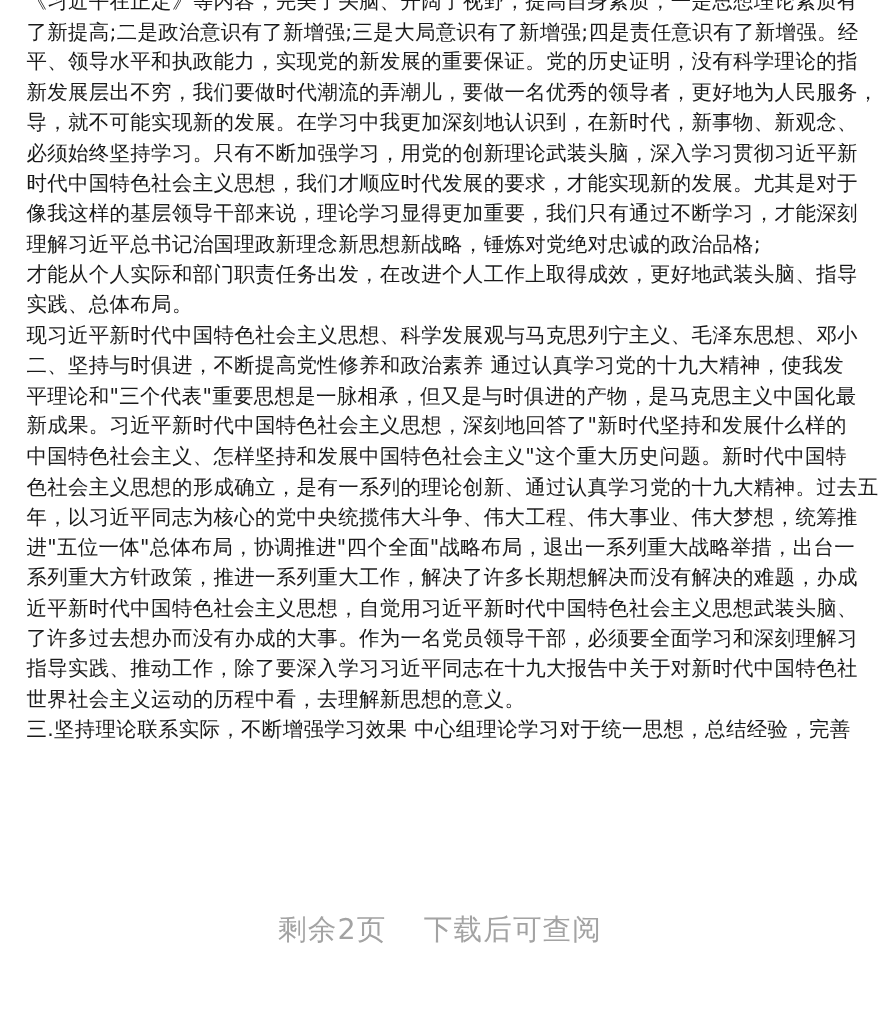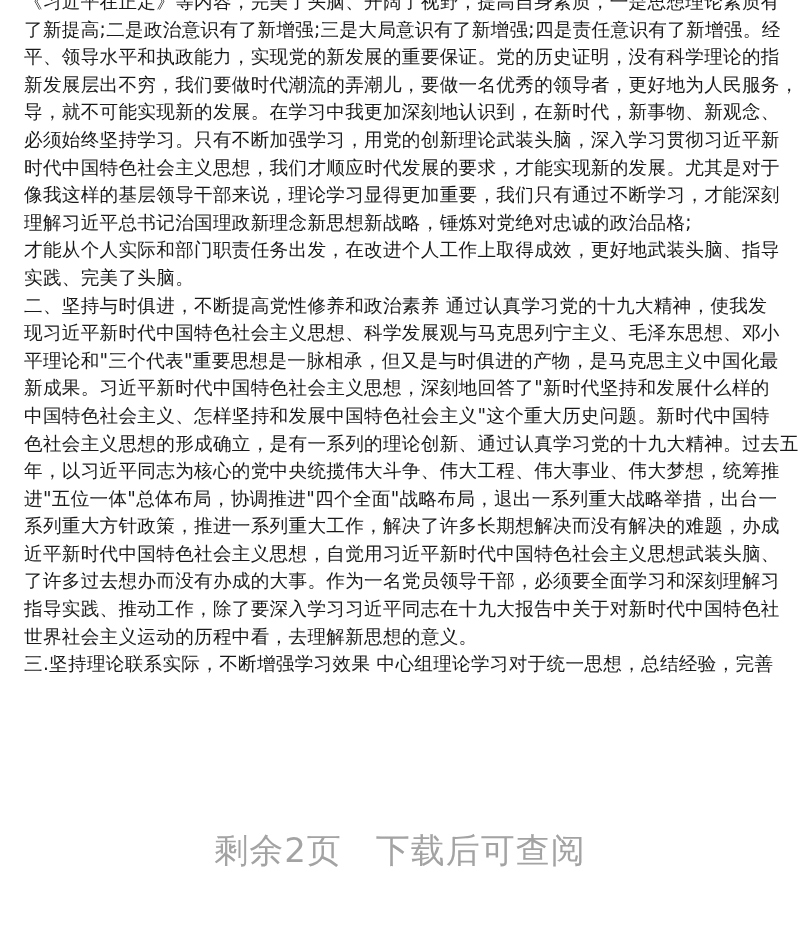--- a/index.html
+++ b/index.html
@@ -30,44 +30,44 @@
       overflow: visible;
       letter-spacing: 0.3px;
     }
     .footer {
       position: absolute;
       left: 0;
       top: 828px;
       width: 800px;
       text-align: center;
       font-family: "DejaVu Sans", "Liberation Sans", sans-serif;
-      font-size: 34px;
+      font-size: 26px;
       color: #a3a3a3;
       letter-spacing: 1px;
     }
     .footer span { display: inline-block; }
     .footer .gap { width: 34px; }
   </style>
 </head>
 <body>
 
 <div class="doc">
   <span class="line">《习近平在正定》等内容，完美了头脑、开阔了视野，提高自身素质，一是思想理论素质有</span>
   <span class="line">了新提高;二是政治意识有了新增强;三是大局意识有了新增强;四是责任意识有了新增强。经</span>
   <span class="line">平、领导水平和执政能力，实现党的新发展的重要保证。党的历史证明，没有科学理论的指</span>
   <span class="line">新发展层出不穷，我们要做时代潮流的弄潮儿，要做一名优秀的领导者，更好地为人民服务，</span>
   <span class="line">导，就不可能实现新的发展。在学习中我更加深刻地认识到，在新时代，新事物、新观念、</span>
   <span class="line">必须始终坚持学习。只有不断加强学习，用党的创新理论武装头脑，深入学习贯彻习近平新</span>
   <span class="line">时代中国特色社会主义思想，我们才顺应时代发展的要求，才能实现新的发展。尤其是对于</span>
   <span class="line">像我这样的基层领导干部来说，理论学习显得更加重要，我们只有通过不断学习，才能深刻</span>
   <span class="line">理解习近平总书记治国理政新理念新思想新战略，锤炼对党绝对忠诚的政治品格;</span>
   <span class="line">才能从个人实际和部门职责任务出发，在改进个人工作上取得成效，更好地武装头脑、指导</span>
-  <span class="line">实践、完美了头脑。</span>
+  <span class="line">实践、总体布局。</span>
+  <span class="line">现习近平新时代中国特色社会主义思想、科学发展观与马克思列宁主义、毛泽东思想、邓小</span>
   <span class="line">二、坚持与时俱进，不断提高党性修养和政治素养 通过认真学习党的十九大精神，使我发</span>
-  <span class="line">现习近平新时代中国特色社会主义思想、科学发展观与马克思列宁主义、毛泽东思想、邓小</span>
   <span class="line">平理论和"三个代表"重要思想是一脉相承，但又是与时俱进的产物，是马克思主义中国化最</span>
   <span class="line">新成果。习近平新时代中国特色社会主义思想，深刻地回答了"新时代坚持和发展什么样的</span>
   <span class="line">中国特色社会主义、怎样坚持和发展中国特色社会主义"这个重大历史问题。新时代中国特</span>
   <span class="line">色社会主义思想的形成确立，是有一系列的理论创新、通过认真学习党的十九大精神。过去五</span>
   <span class="line">年，以习近平同志为核心的党中央统揽伟大斗争、伟大工程、伟大事业、伟大梦想，统筹推</span>
   <span class="line">进"五位一体"总体布局，协调推进"四个全面"战略布局，退出一系列重大战略举措，出台一</span>
   <span class="line">系列重大方针政策，推进一系列重大工作，解决了许多长期想解决而没有解决的难题，办成</span>
   <span class="line">近平新时代中国特色社会主义思想，自觉用习近平新时代中国特色社会主义思想武装头脑、</span>
   <span class="line">了许多过去想办而没有办成的大事。作为一名党员领导干部，必须要全面学习和深刻理解习</span>
   <span class="line">指导实践、推动工作，除了要深入学习习近平同志在十九大报告中关于对新时代中国特色社</span>

